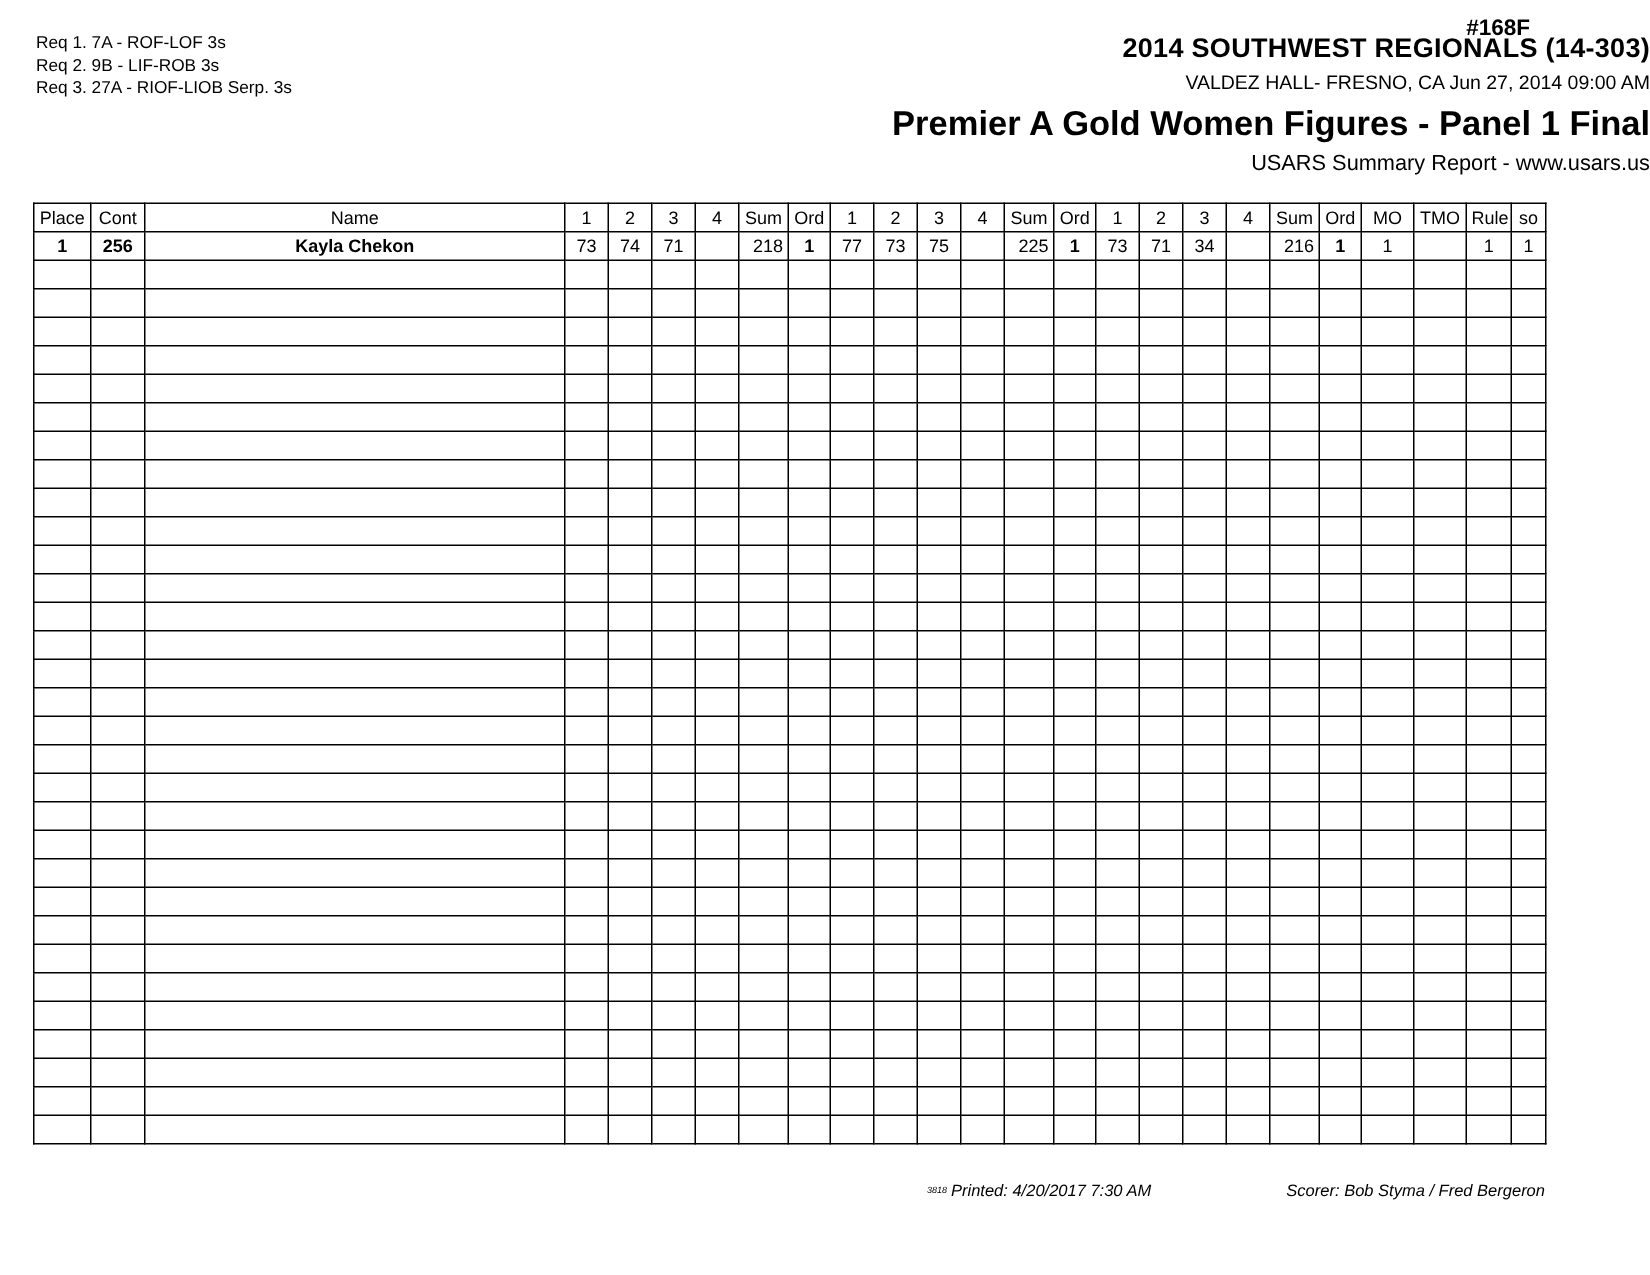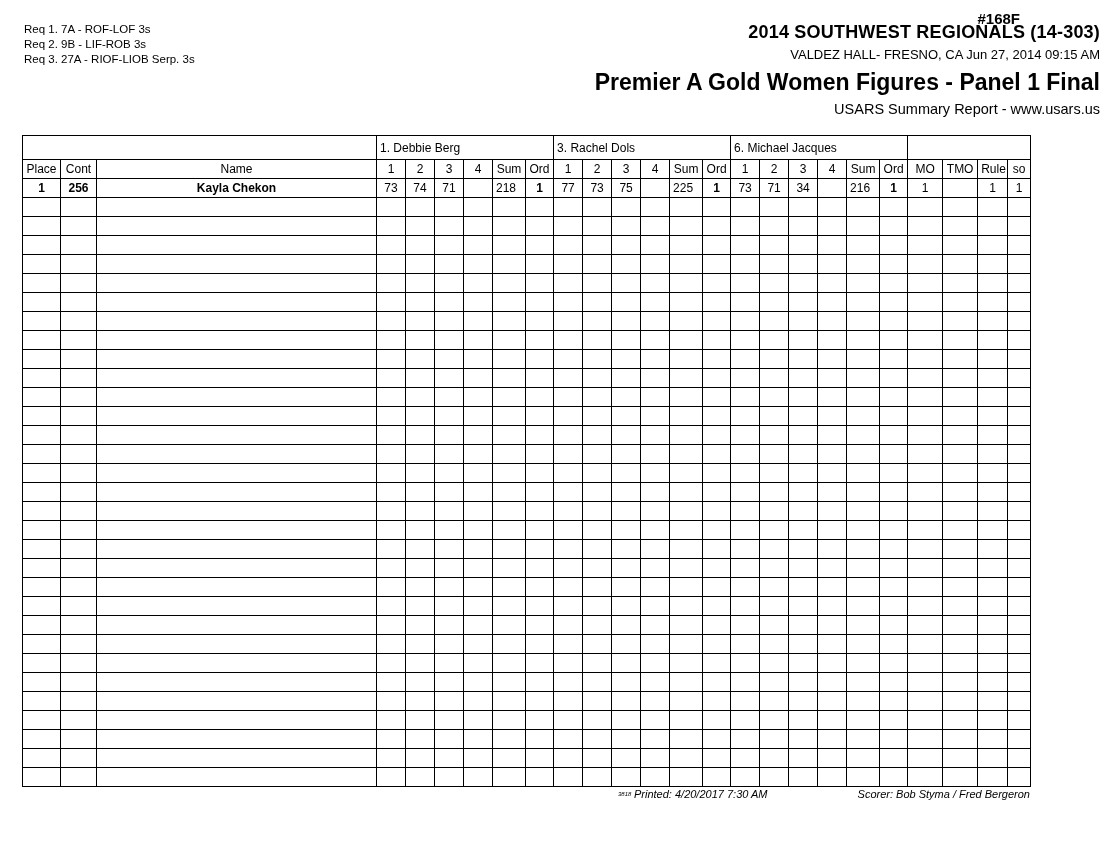--- a/index.html
+++ b/index.html
@@ -38,21 +38,21 @@
     padding:0 3px;
     overflow:hidden;
     white-space:nowrap;
     vertical-align:middle;
   }
   tr.judge-row td { height:24px; }
   td.blank { border:none; }
   td.judge-head { font-size:11px; padding-left:5px; font-weight:normal; }
   td.ctr { text-align:center; padding:0; }
   td.al  { text-align:center; }
-  td.ar  { text-align:left; }
+  td.ar  { text-align:right; }
   td.b   { font-weight:bold; }
   td.ord { border-left:3px solid #000; border-right:3px solid #000; }
 
   
   .footer { position:absolute; left:22px; top:788px; width:1008px; height:14px; font-size:11px;font-style:italic; }
   .version { position:absolute; left:596px; top:3px; font-size:6px; }
   .printed { position:absolute; left:612px; top:0; }
   .scorer  { position:absolute; right:0; top:0; }
 </style>
 </head>
@@ -61,21 +61,21 @@
 <div class="page">
 
   <div class="reqs">
     <div>Req  1.  7A - ROF-LOF 3s</div>
     <div>Req  2.  9B - LIF-ROB 3s</div>
     <div>Req  3.  27A - RIOF-LIOB Serp. 3s</div>
   </div>
 
   <div class="center-head">
     <div class="title">2014 SOUTHWEST REGIONALS (14-303)</div>
-    <div class="venue">VALDEZ HALL- FRESNO, CA  Jun 27, 2014  09:15 AM</div>
+    <div class="venue">VALDEZ HALL- FRESNO, CA  Jun 27, 2014  09:00 AM</div>
     <div class="event">Premier A Gold Women Figures - Panel 1 Final</div>
     <div class="report">USARS Summary Report - www.usars.us</div>
   </div>
 
   <div class="num">#168F</div>
 
   <table class="results" id="results-table">
       <colgroup>
         <col style="width:38px">
         <col style="width:36px">
@@ -97,27 +97,20 @@
         <col style="width:29px">
         <col style="width:29px">
         <col style="width:33px">
         <col style="width:28px">
         <col style="width:35px">
         <col style="width:35px">
         <col style="width:30px">
         <col style="width:23px">
       </colgroup>
       <tbody>
-        <tr class="judge-row">
-          <td class="blank" colspan="3"></td>
-          <td class="judge-head" colspan="6">1.  Debbie Berg</td>
-          <td class="judge-head" colspan="6">3.  Rachel Dols</td>
-          <td class="judge-head" colspan="6">6.  Michael Jacques</td>
-          <td class="blank" colspan="4"></td>
-        </tr>
         <tr class="head-row">
           <td class="al">Place</td>
           <td class="al">Cont</td>
           <td class="al">Name</td>
           <td class="ctr">1</td>
           <td class="ctr">2</td>
           <td class="ctr">3</td>
           <td class="ctr">4</td>
           <td class="ctr">Sum</td>
           <td class="ord ctr">Ord</td>

